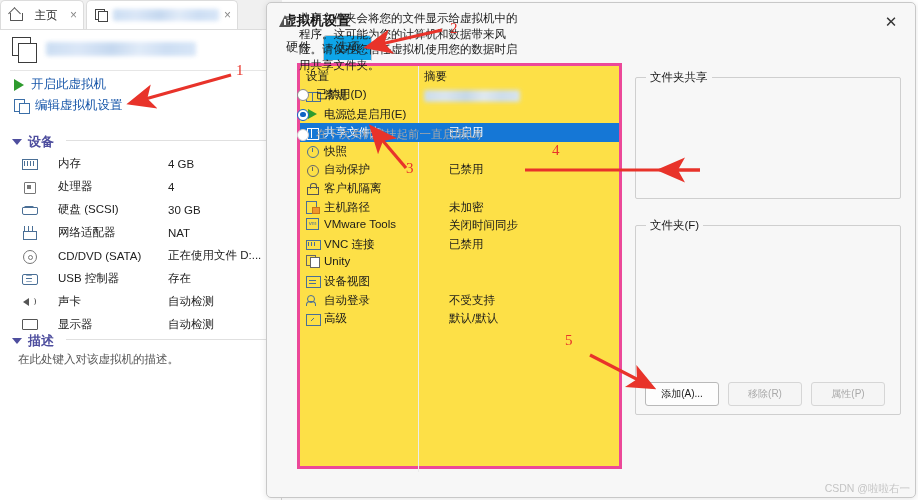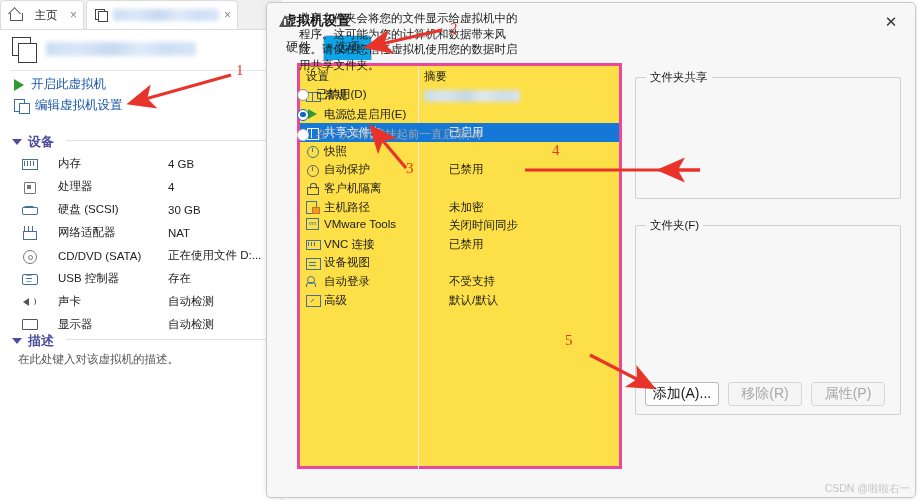--- a/index.html
+++ b/index.html
@@ -274,21 +274,21 @@
     width: 14px; height: 14px; border-radius: 2px; background: #1a73d4;
     position: relative; border: 1px solid #1463bd;
   }
   .cbox::after {
     content:""; position:absolute; left:3.4px; top:1.6px; width:4px; height:7.5px;
     border:solid #fff; border-width:0 1.8px 1.8px 0; transform: rotate(42deg);
   }
   .fbtn {
     position: absolute; top: 156px; height: 24px; width: 74px;
     background: #fdfdfd; border: 1px solid #b9b9b9; border-radius: 3px;
-    font-size: 14px; color: #1a1a1a; cursor: pointer;
+    font-size: 10px; color: #1a1a1a; cursor: pointer;
     display: flex; align-items: center; justify-content: center;
   }
   .fbtn.disabled { color: #a9a9a9; border-color: #d6d6d6; background:#f5f5f5; cursor: default; }
   #btn-add { left: 9px; }
   #btn-remove { left: 92px; }
   #btn-prop { left: 175px; }
 
   
   .annot-num {
     position: absolute; color: #e8332a; font-size: 15px; font-weight: 400;
@@ -482,20 +482,27 @@
             <span>VMware Tools</span>
           </span>
         <span class="st-sum">关闭时间同步</span>
       </div>
       <div class="st-row">
         <span class="st-name">
             <span class="sic vnc"></span>
             <span>VNC 连接</span>
           </span>
         <span class="st-sum">已禁用</span>
+      </div>
+      <div class="st-row">
+        <span class="st-name">
+            <span class="sic unity"></span>
+            <span>Unity</span>
+          </span>
+        <span class="st-sum"></span>
       </div>
       <div class="st-row">
         <span class="st-name">
             <span class="sic devview"></span>
             <span>设备视图</span>
           </span>
         <span class="st-sum"></span>
       </div>
       <div class="st-row">
         <span class="st-name">

